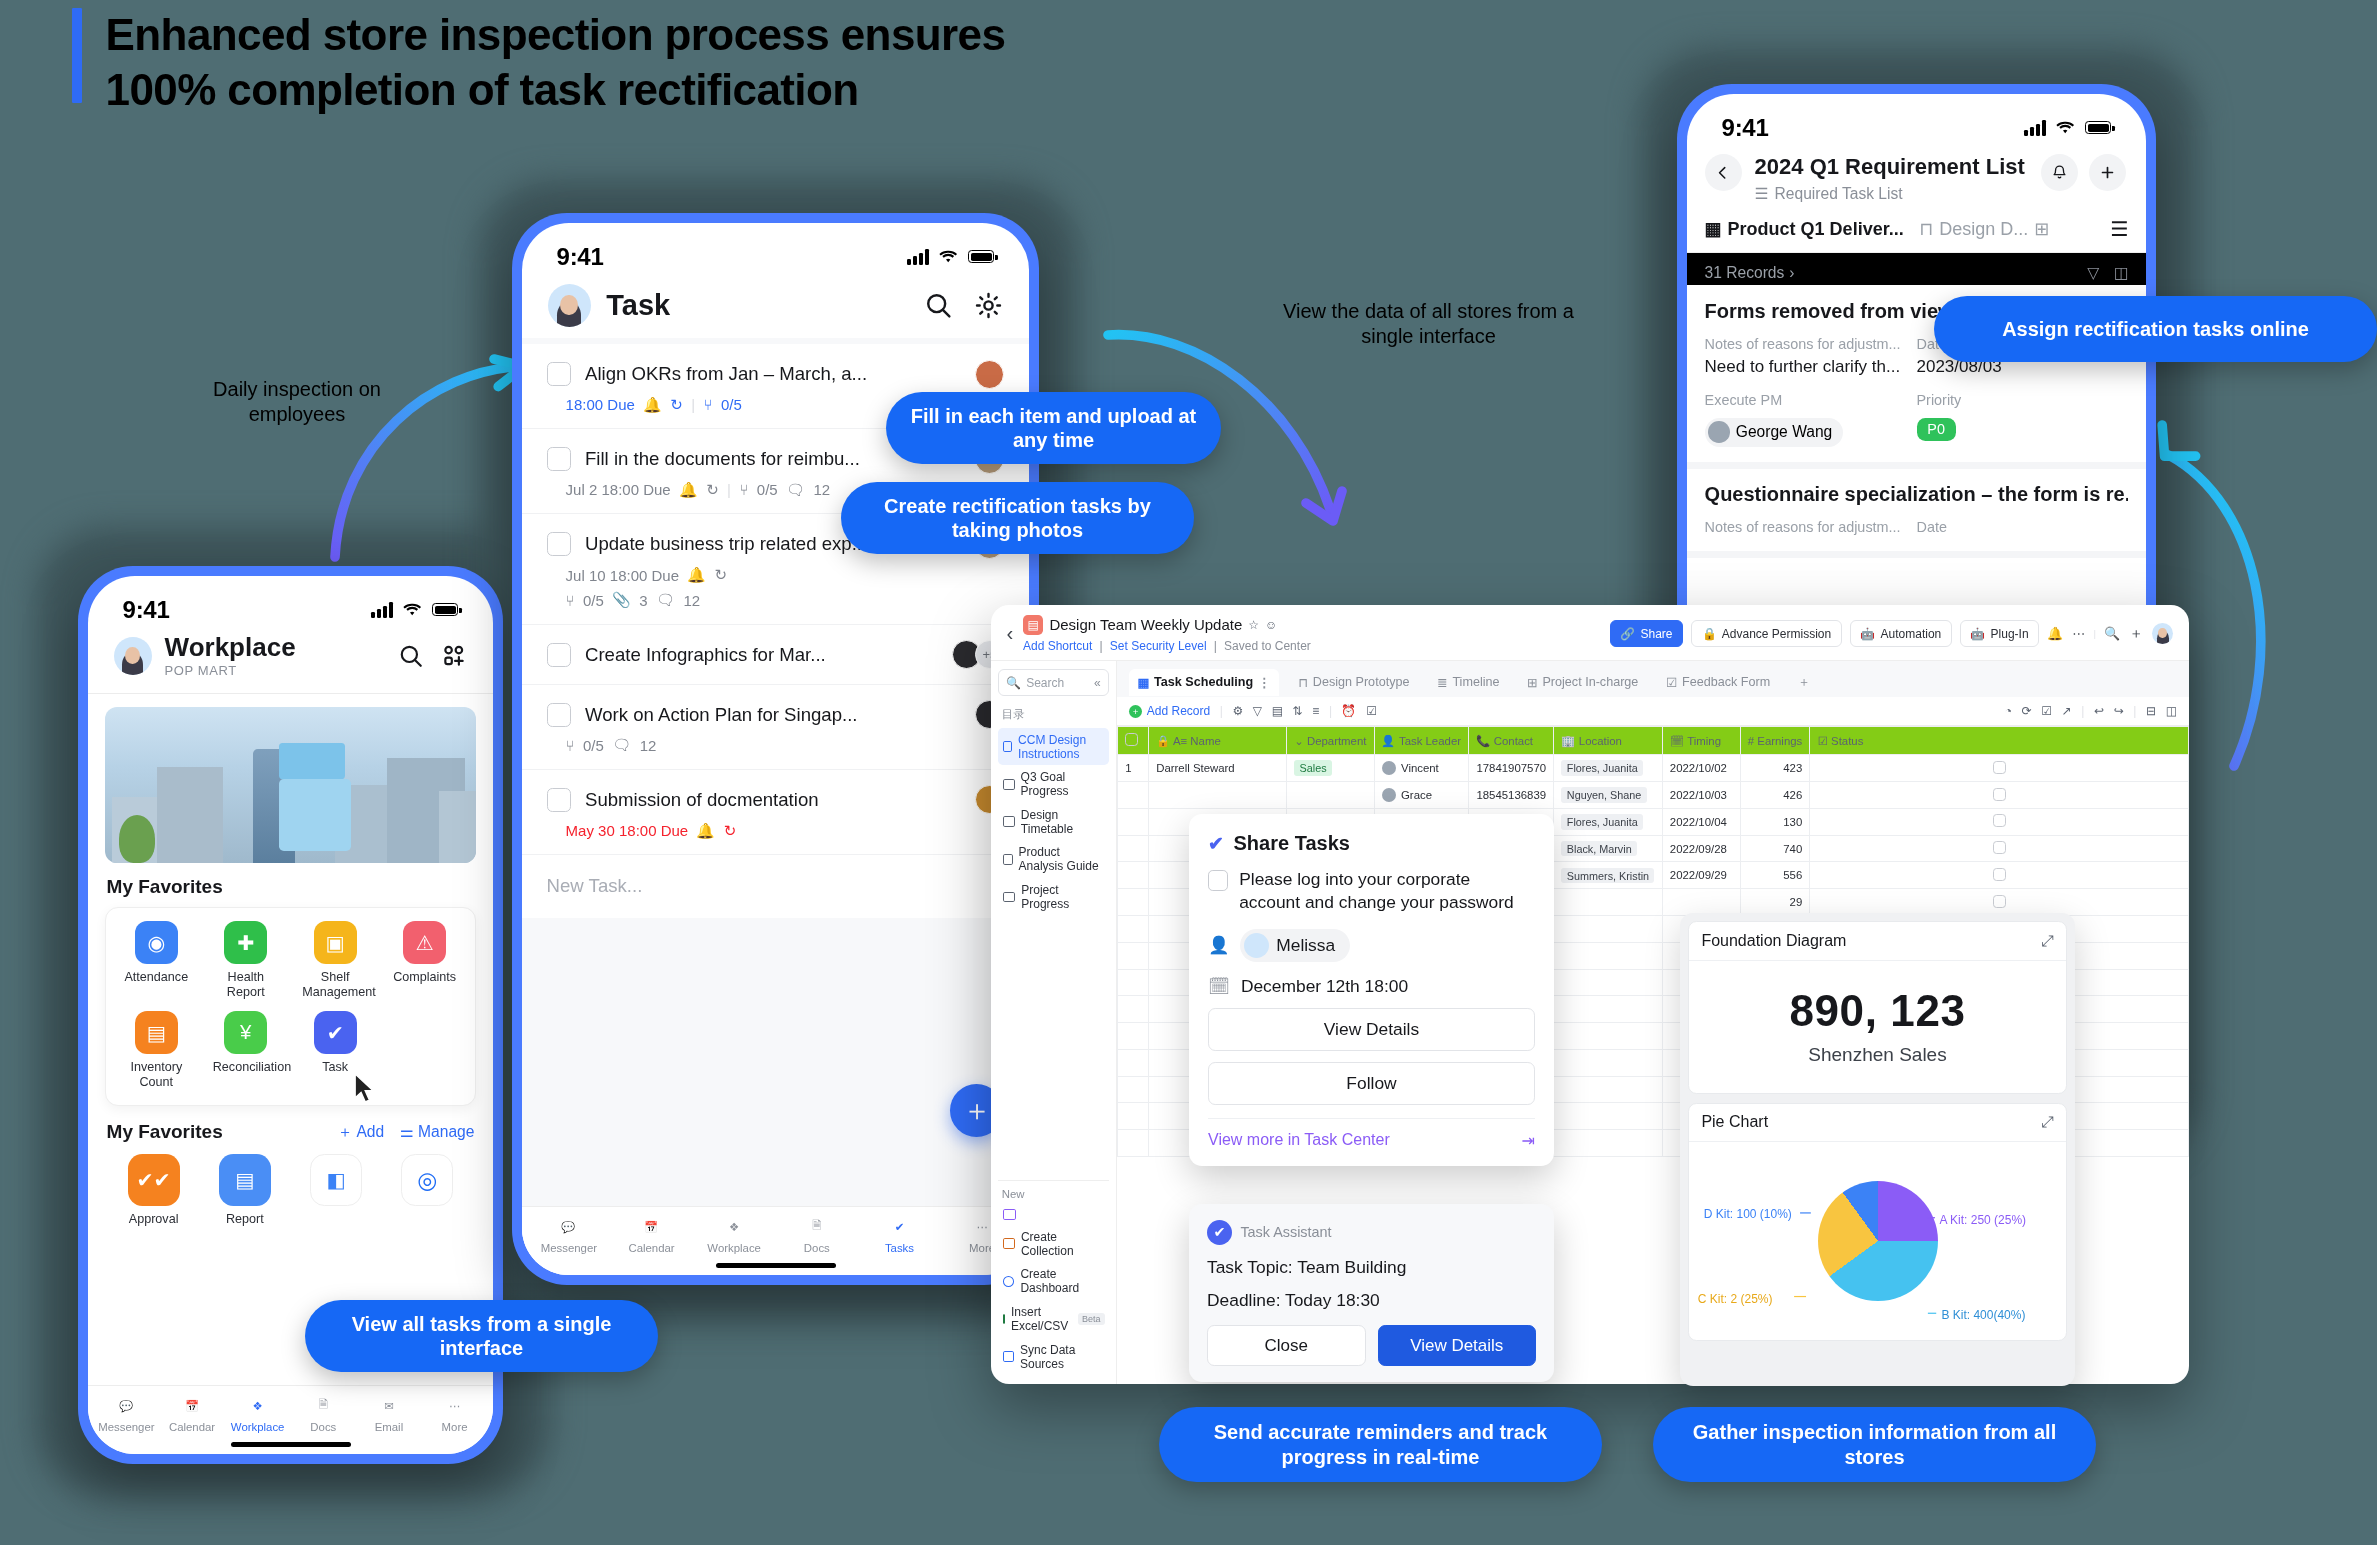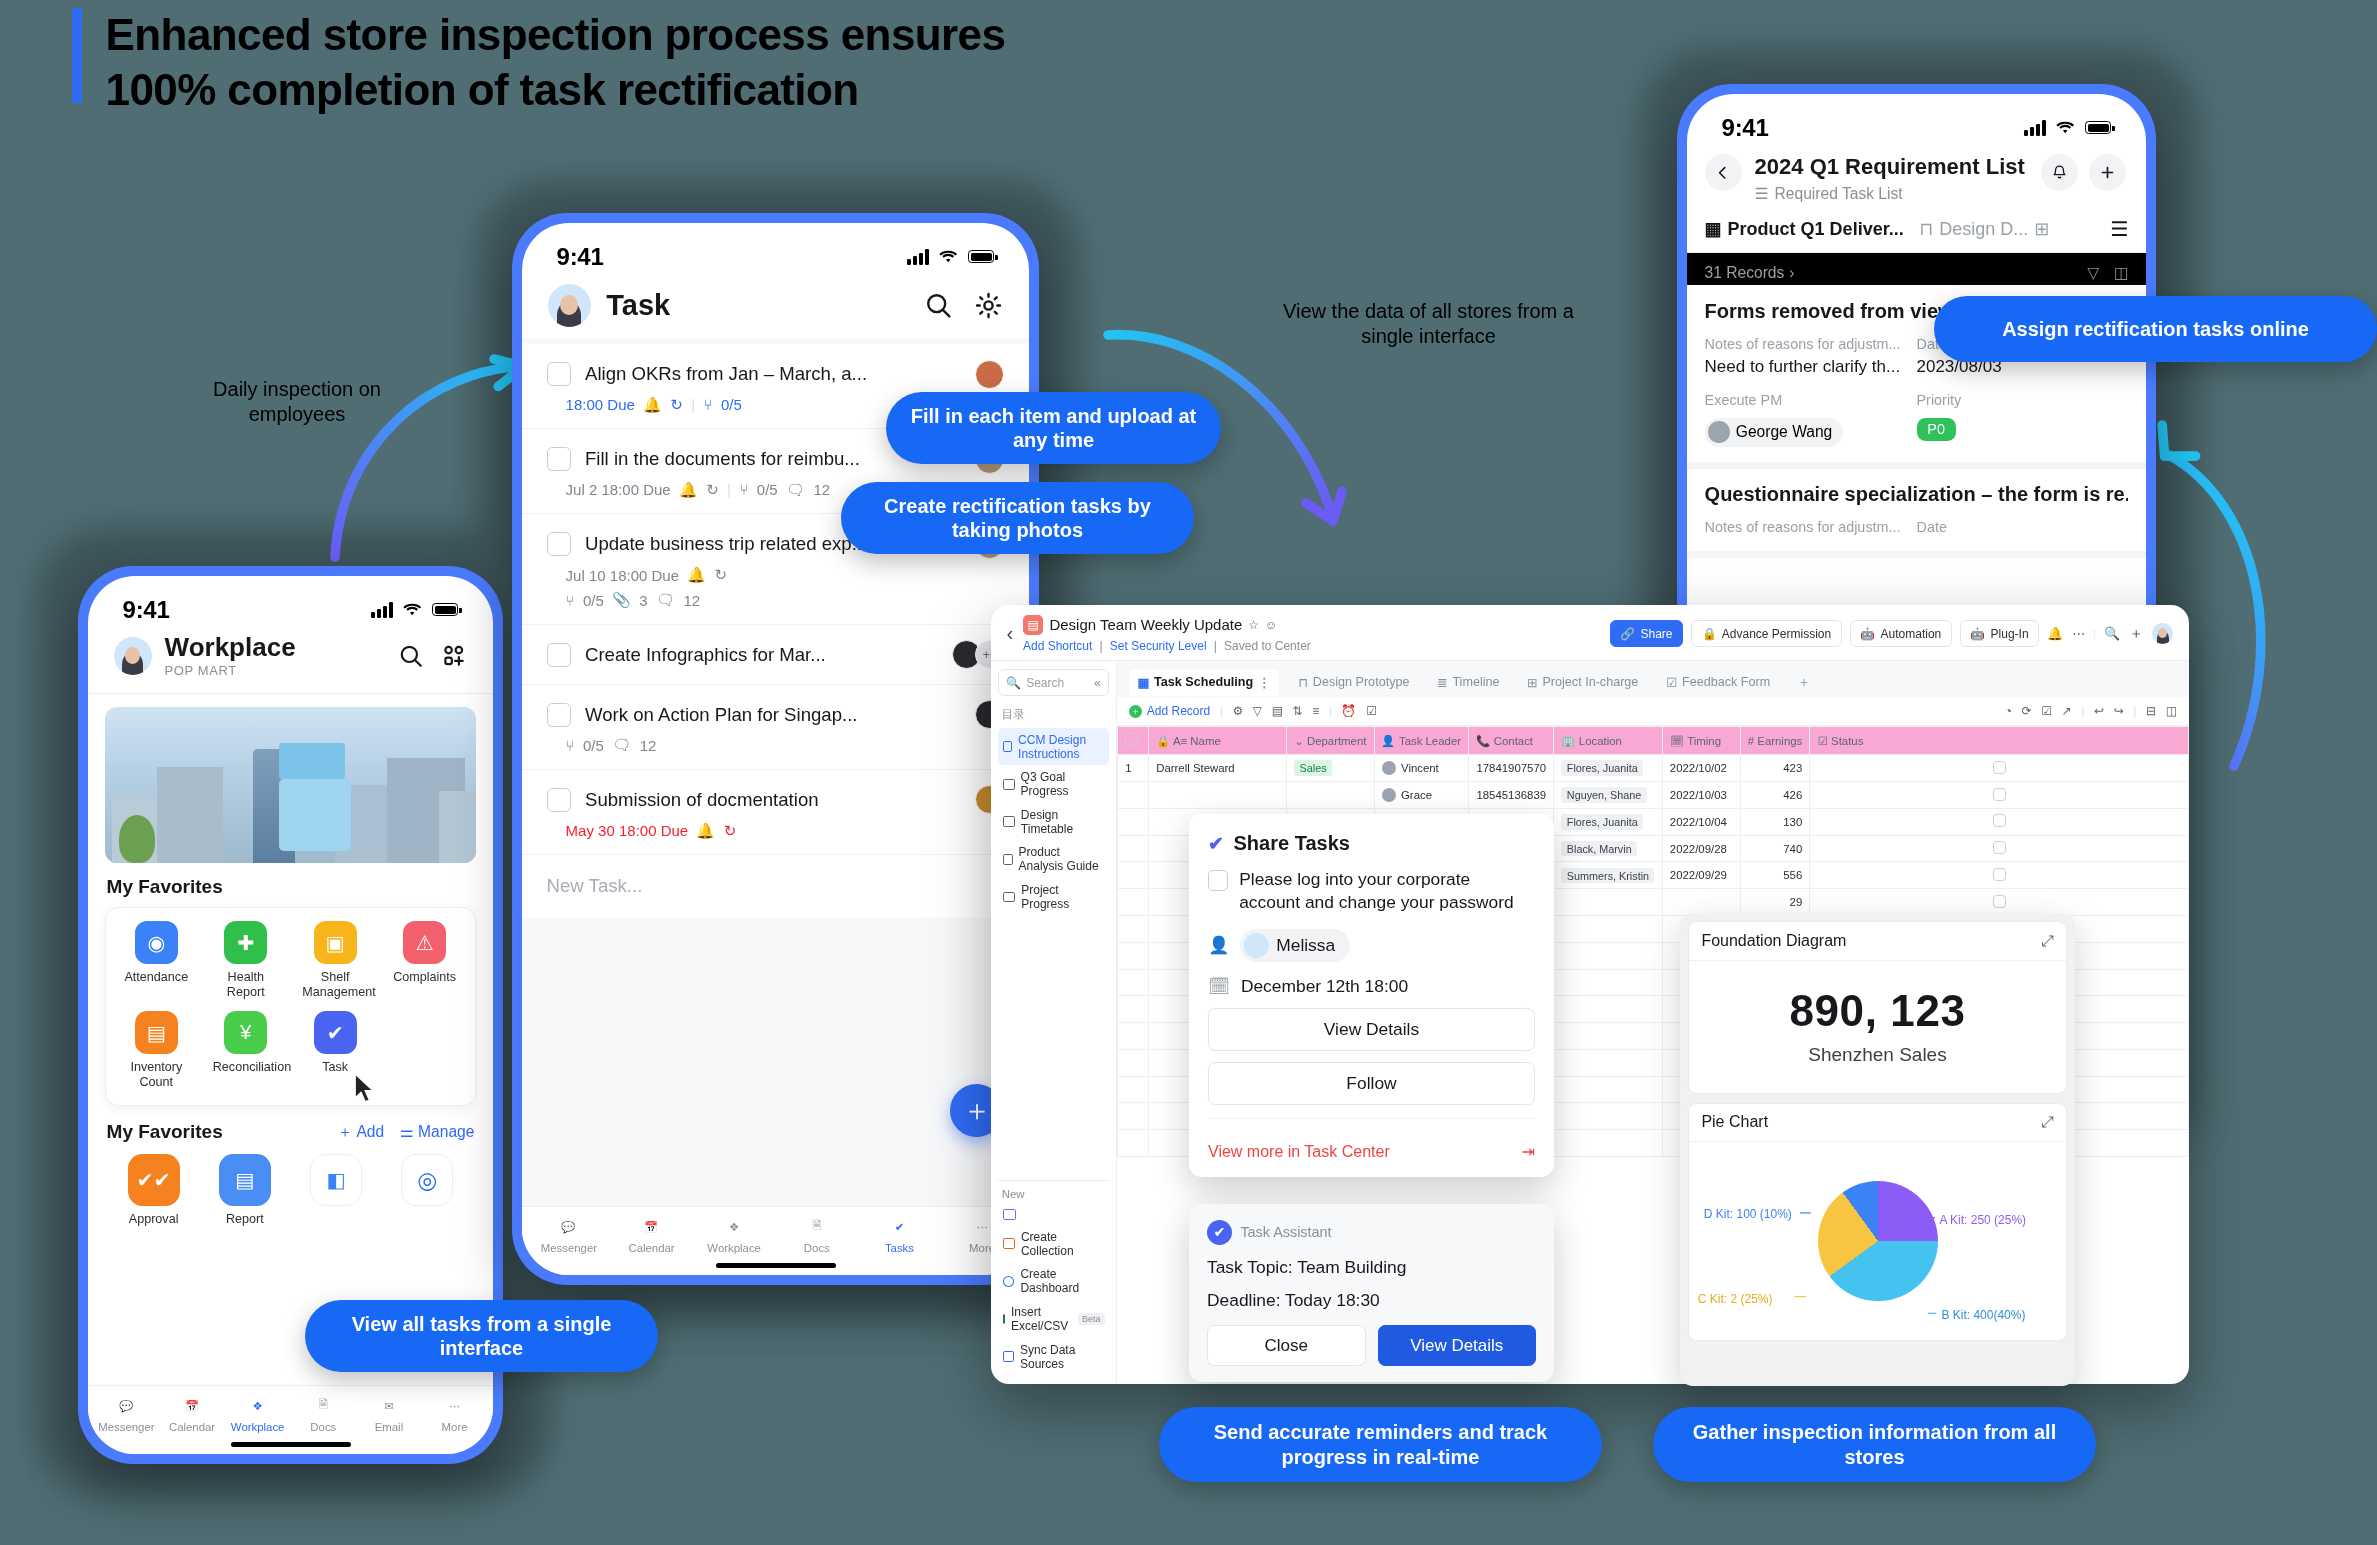--- a/index.html
+++ b/index.html
@@ -133,41 +133,41 @@
   .side-new{position:absolute;left:7.2px;right:7.2px;bottom:8.4px;border-top:0.6px solid #eee;padding-top:7.2px;}
   .beta{font-size:9px;background:#eef0f3;color:#8a8f98;border-radius:3px;padding:1.2px 4.2px;margin-left:3.6px;}
   .dt-main{flex:1; position:relative; overflow:hidden;}
   .dt-tabs{display:flex;align-items:center;gap:10.8px;padding:7.2px 12px 0 12px;background:#f7f8fa;font-size:12.6px;color:#8a8f98;}
   .dt-tab{display:flex;align-items:center;gap:4.8px;padding:6px 8.4px;border-radius:6px 6px 0 0;}
   .dt-tab.active{background:#fff;color:#17181c;font-weight:600;}
   .dt-toolbar{display:flex;align-items:center;gap:9.6px;padding:7.2px 12px;font-size:12px;color:#5b6370;border-bottom:0.6px solid #eee;}
   .addrec{color:#2f6bf5;display:flex;align-items:center;gap:4.8px;}
   .addrec .dot{width:13px;height:13px;border-radius:50%;background:#2fc25b;color:#fff;font-size:9.6px;display:flex;align-items:center;justify-content:center;}
   table.grid{border-collapse:collapse;width:100%;font-size:11.4px;}
-  table.grid th{font-weight:400;color:#5b6370;text-align:left;padding:6px 7.2px;border:0.6px solid #eceef1;white-space:nowrap;background:#f9a8d4;}
+  table.grid th{font-weight:400;color:#5b6370;text-align:left;padding:6px 7.2px;border:0.6px solid #eceef1;white-space:nowrap;background:#84cc16;}
   table.grid td{padding:5.4px 7.2px;border:0.6px solid #eceef1;color:#2c2f36;white-space:nowrap;}
   td.num{text-align:right;}
   .tag-green{background:#d9f5e3;color:#1f7a41;border-radius:3px;padding:1.8px 5.4px;font-size:10.8px;}
   .tag-grey{background:#eef0f3;color:#3c4149;border-radius:3px;padding:1.8px 5.4px;font-size:10.8px;}
   .cellp{display:flex;align-items:center;gap:4.8px;}
   .cellp .pp{width:14.4px;height:14.4px;border-radius:50%;background:#9aa5b1;flex:0 0 auto;}
   .cbox{width:13px;height:13px;border:1.2px solid #c9ccd2;border-radius:3.6px;display:inline-block;}
 
   
   .popup{position:absolute;background:#fff;border-radius:13px;box-shadow:0 13px 36px rgba(0,0,0,.20);}
   #share-popup{left:1189px;top:814px;width:365px;padding:18px 19px 15.6px 19px;}
   .sp-title{display:flex;align-items:center;gap:9.6px;font-size:20px;font-weight:700;color:#17181c;}
   .sp-check{display:flex;gap:10.8px;margin-top:13px;}
   .sp-check .cb2{width:20.4px;height:20.4px;border:1.8px solid #c9ccd2;border-radius:4.8px;flex:0 0 auto;margin-top:2.4px;}
   .sp-check p{font-size:17.4px;color:#17181c;line-height:1.35;}
   .sp-row{display:flex;align-items:center;gap:10.8px;margin-top:14.4px;font-size:17.4px;color:#17181c;}
   .sp-pill{display:inline-flex;align-items:center;gap:7.2px;background:#f2f3f5;border-radius:20.4px;padding:3.6px 14.4px 3.6px 3.6px;}
   .sp-pill .pp{width:25px;height:25px;border-radius:50%;background:#cfe6fb;}
   .sp-btn{border:0.6px solid #e2e4e8;border-radius:7.2px;text-align:center;padding:10.2px 0;font-size:17.4px;color:#17181c;margin-top:10.8px;}
-  .sp-foot{display:flex;align-items:flex-end;margin-top:13px;padding-top:23px;border-top:0.6px solid #eef0f3;font-size:16px;color:#ef4444;}
+  .sp-foot{display:flex;align-items:flex-start;margin-top:13px;padding-top:12px;border-top:0.6px solid #eef0f3;font-size:16px;color:#8b5cf6;}
   #assistant-popup{left:1189px;top:1204px;width:365px;background:#f7f8fa;border-radius:13px;padding:15.6px 18px 15.6px 18px;}
   .ta-head{display:flex;align-items:center;gap:8.4px;font-size:14.4px;color:#8a8f98;}
   .ta-ico{width:25px;height:25px;border-radius:50%;background:#4a63f0;color:#fff;display:flex;align-items:center;justify-content:center;font-size:14.4px;}
   .ta-line{font-size:17.4px;color:#17181c;margin-top:12px;}
   .ta-btns{display:flex;gap:12px;margin-top:14.4px;}
   .ta-btn{flex:1;text-align:center;padding:9.6px 0;border-radius:7.2px;font-size:17px;border:0.6px solid #e2e4e8;background:#fff;color:#17181c;}
   .ta-btn.primary{background:#1f5ae0;border-color:#1f5ae0;color:#fff;}
 
   
   #dash{position:absolute;left:1680px;top:913px;width:395px;height:473px;background:#f0f1f3;border-radius:13px;box-shadow:0 13px 36px rgba(0,0,0,.18);padding:8.4px;}

